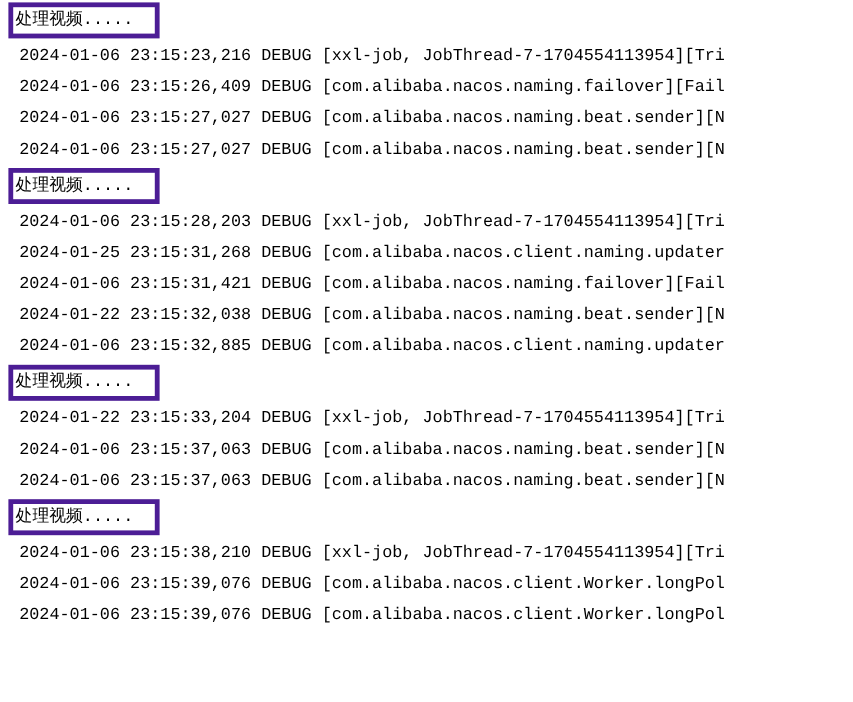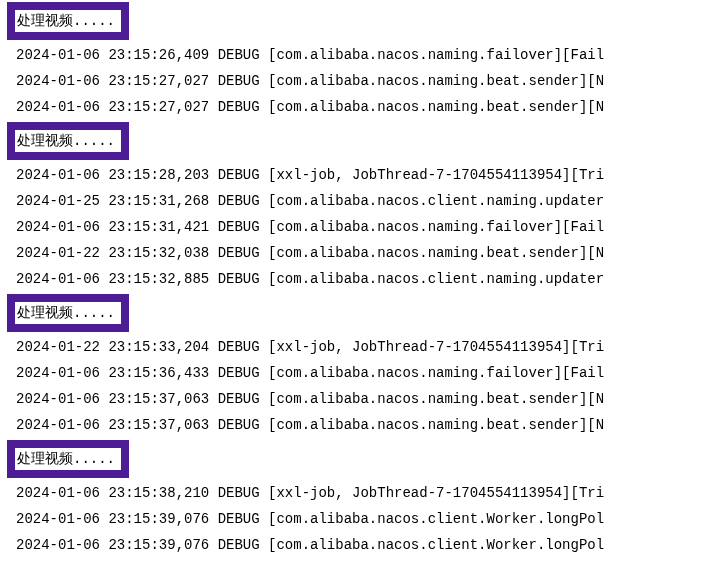--- a/index.html
+++ b/index.html
@@ -18,41 +18,41 @@
     padding-left: 16px;
     white-space: pre;
   }
   .highlight-wrap {
     padding-left: 7px;
     margin-top: 2px;
     margin-bottom: 2px;
   }
   .highlight {
     display: inline-block;
-    border: 8px solid #4c1d95;
-    padding: 0 6px 0 2px;
+    border: 4px solid #4c1d95;
+    padding: 0 18px 0 2px;
     line-height: 22px;
   }
 </style>
 </head>
 <body>
 
 <div id="log-container">
     <div class="highlight-wrap"><span class="highlight">处理视频.....</span></div>
+    <div class="line">2024-01-06 23:15:23,216 DEBUG [xxl-job, JobThread-7-1704554113954][Tri</div>
     <div class="line">2024-01-06 23:15:26,409 DEBUG [com.alibaba.nacos.naming.failover][Fail</div>
     <div class="line">2024-01-06 23:15:27,027 DEBUG [com.alibaba.nacos.naming.beat.sender][N</div>
     <div class="line">2024-01-06 23:15:27,027 DEBUG [com.alibaba.nacos.naming.beat.sender][N</div>
     <div class="highlight-wrap"><span class="highlight">处理视频.....</span></div>
     <div class="line">2024-01-06 23:15:28,203 DEBUG [xxl-job, JobThread-7-1704554113954][Tri</div>
     <div class="line">2024-01-25 23:15:31,268 DEBUG [com.alibaba.nacos.client.naming.updater</div>
     <div class="line">2024-01-06 23:15:31,421 DEBUG [com.alibaba.nacos.naming.failover][Fail</div>
     <div class="line">2024-01-22 23:15:32,038 DEBUG [com.alibaba.nacos.naming.beat.sender][N</div>
     <div class="line">2024-01-06 23:15:32,885 DEBUG [com.alibaba.nacos.client.naming.updater</div>
     <div class="highlight-wrap"><span class="highlight">处理视频.....</span></div>
     <div class="line">2024-01-22 23:15:33,204 DEBUG [xxl-job, JobThread-7-1704554113954][Tri</div>
-    <div class="line">2024-01-06 23:15:36,433 DEBUG [com.alibaba.nacos.naming.failover][Fail</div>
     <div class="line">2024-01-06 23:15:37,063 DEBUG [com.alibaba.nacos.naming.beat.sender][N</div>
     <div class="line">2024-01-06 23:15:37,063 DEBUG [com.alibaba.nacos.naming.beat.sender][N</div>
     <div class="highlight-wrap"><span class="highlight">处理视频.....</span></div>
     <div class="line">2024-01-06 23:15:38,210 DEBUG [xxl-job, JobThread-7-1704554113954][Tri</div>
     <div class="line">2024-01-06 23:15:39,076 DEBUG [com.alibaba.nacos.client.Worker.longPol</div>
     <div class="line">2024-01-06 23:15:39,076 DEBUG [com.alibaba.nacos.client.Worker.longPol</div>
   </div>
 
 </body></html>

